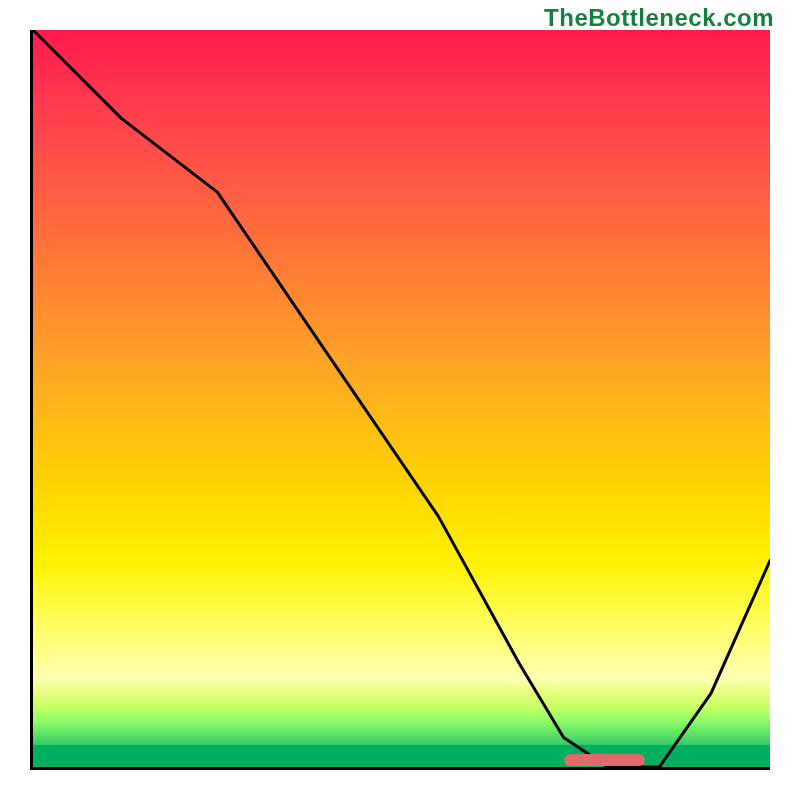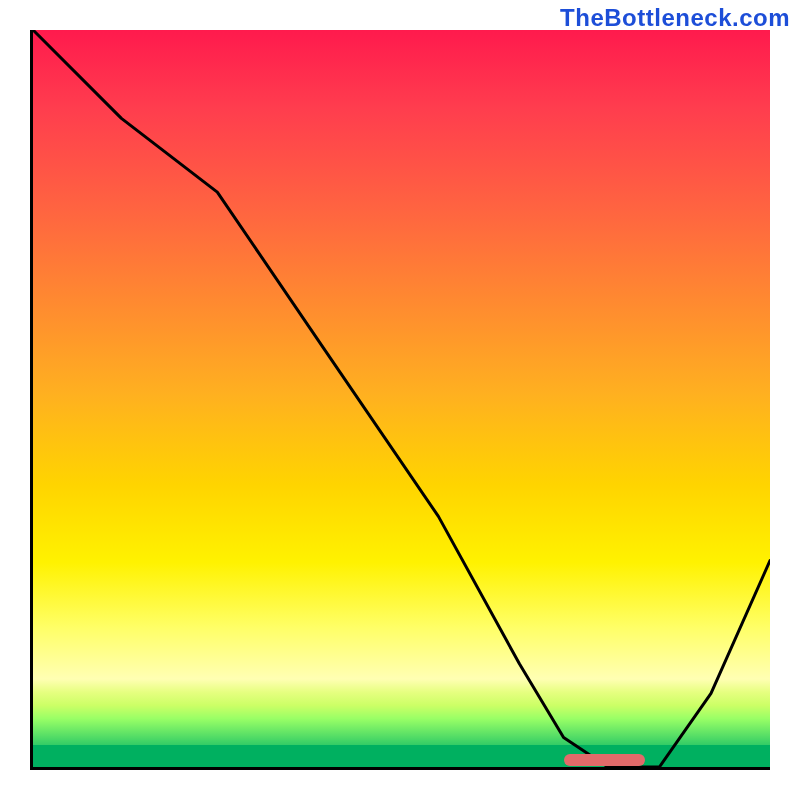--- a/index.html
+++ b/index.html
@@ -12,24 +12,24 @@
     background: #ffffff;
   }
   .wrap {
     position: relative;
     width: 800px;
     height: 800px;
   }
   .watermark {
     position: absolute;
     top: 4px;
-    right: 10px;
+    right: 26px;
     font-size: 24px;
     font-weight: 600;
-    color: #1d4ed8;
+    color: #15803d;
     letter-spacing: 0.5px;
     z-index: 5;
   }
   .plot-area {
     position: absolute;
     left: 30px;
     top: 30px;
     width: 740px;
     height: 740px;
     border-left: 3px solid #000000;

